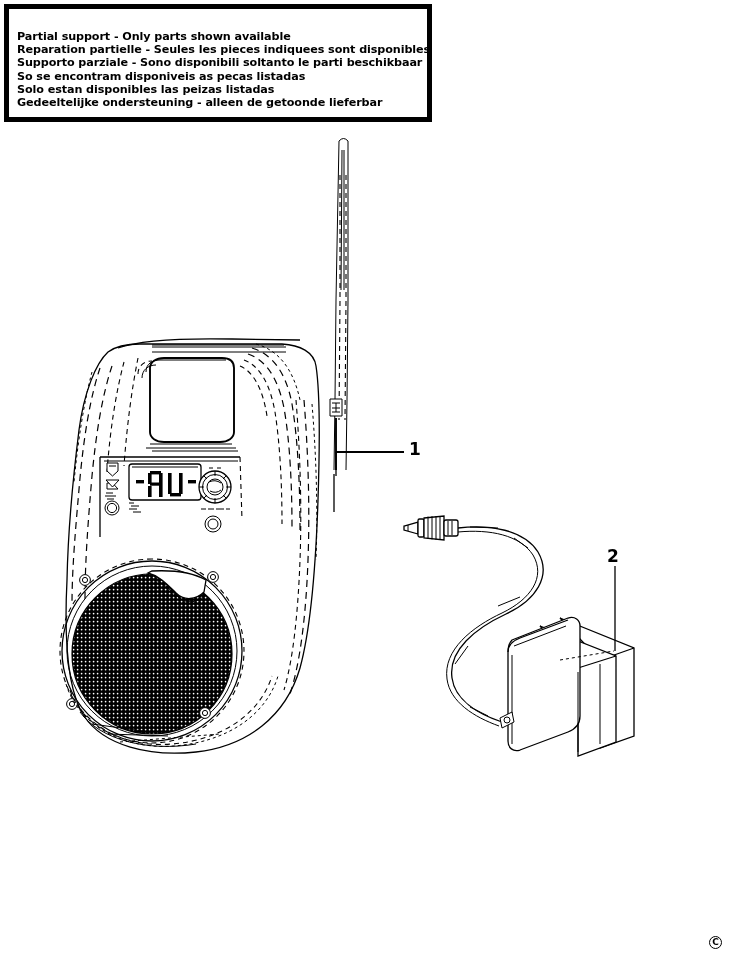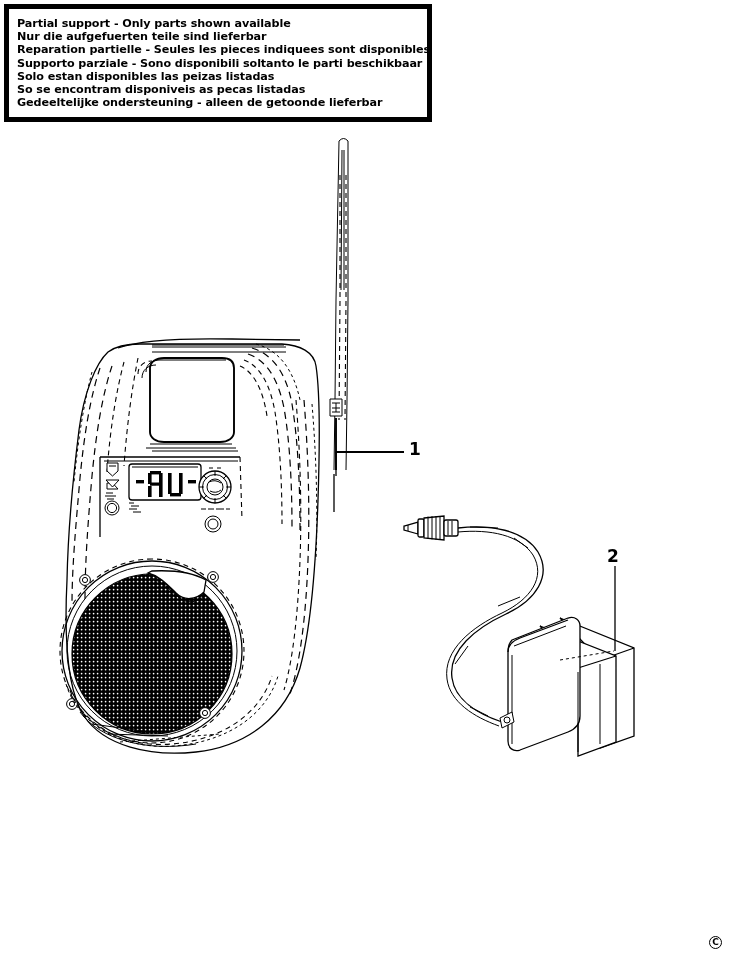--- a/index.html
+++ b/index.html
@@ -26,21 +26,21 @@
   
   .notice-box {
     position: absolute;
     left: 4px;
     top: 4px;
     width: 428px;
     height: 118px;
     border: 5px solid #000000;
     background: #ffffff;
     box-sizing: border-box;
-    padding: 8px 6px 3px 8px;
+    padding: 21px 6px 3px 8px;
   }
   .notice-line {
     font-family: "DejaVu Sans", sans-serif;
     font-size: 11.2px;
     font-weight: bold;
     line-height: 13.2px;
     color: #000000;
     white-space: nowrap;
     letter-spacing: -0.1px;
   }
@@ -341,25 +341,24 @@
       <path class="ln-t" d="M600,664 L600,744"></path>
     </g>
 
     <line class="ln" x1="615" y1="566" x2="615" y2="651"></line>
     <path class="dash-f" d="M560,660 L614,651"></path>
 
   </svg>
 
   <div class="notice-box">
     <div class="notice-line">Partial support - Only parts shown available</div>
-    <div class="notice-line">Nur die aufgefuerten teile sind lieferbar</div>
     <div class="notice-line">Reparation partielle - Seules les pieces indiquees sont disponibles</div>
     <div class="notice-line">Supporto parziale - Sono disponibili soltanto le parti beschikbaar</div>
+    <div class="notice-line">So se encontram disponiveis as pecas listadas</div>
     <div class="notice-line">Solo estan disponibles las peizas listadas</div>
-    <div class="notice-line">So se encontram disponiveis as pecas listadas</div>
     <div class="notice-line">Gedeeltelijke ondersteuning - alleen de getoonde lieferbar</div>
   </div>
 
   <div class="callout-num" id="callout-1">1</div>
   <div class="callout-num" id="callout-2">2</div>
 
   <div class="copyright-mark">C</div>
 
 </div>
 

